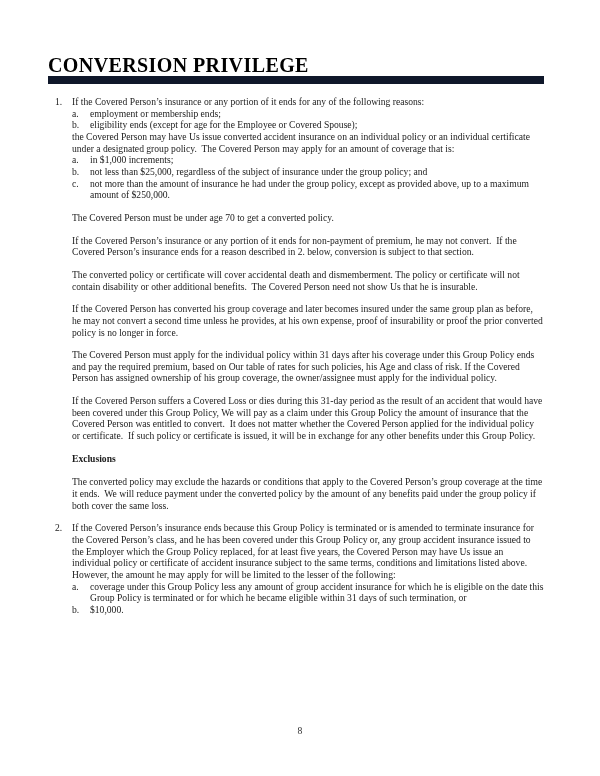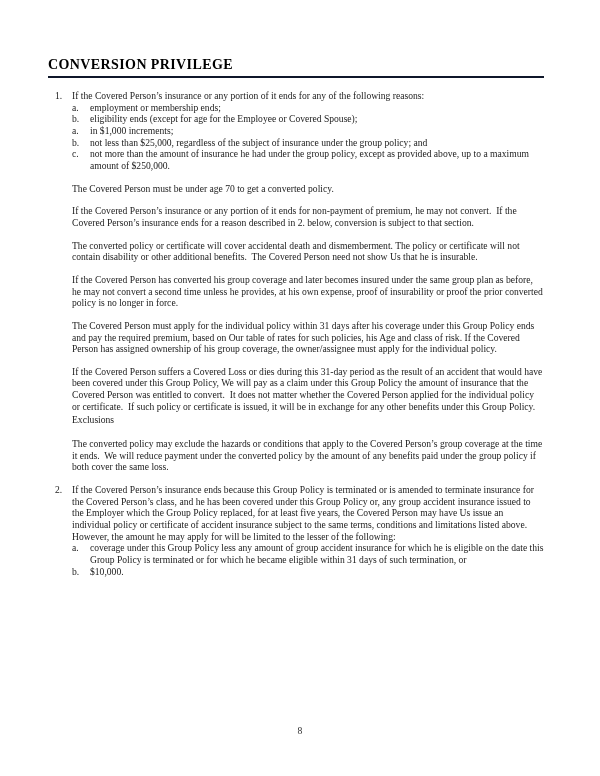--- a/index.html
+++ b/index.html
@@ -18,27 +18,27 @@
   }
   .content {
     position: absolute;
     left: 48px;
     top: 57px;
     width: 496px;
     font-size: 9.6px;
     line-height: 11.65px;
   }
   .doc-title {
-    font-size: 14px;
+    font-size: 20px;
     line-height: 16px;
     font-weight: bold;
     letter-spacing: 0.4px;
     color: #000;
     padding-bottom: 3px;
-    border-bottom: 2px solid #0f172a;
+    border-bottom: 8px solid #0f172a;
     margin: 0 0 12px 0;
   }
   .numbered {
     position: relative;
     padding-left: 24px;
   }
   .numbered.spaced { margin-top: 11px; }
   .numbered .num {
     position: absolute;
     left: 7px;
@@ -51,22 +51,22 @@
   .sub .marker {
     position: absolute;
     left: 0;
     top: 0;
   }
   .para {
     margin: 11px 0 0 24px;
   }
   .para.flush { margin-top: 12px; }
   .heading {
-    font-weight: normal;
-    margin: 2px 0 0 24px;
+    font-weight: bold;
+    margin: 11px 0 0 24px;
   }
   .txt { white-space: pre-wrap; }
   .page-number {
     position: absolute;
     left: 0;
     width: 600px;
     top: 725px;
     text-align: center;
     font-size: 9.6px;
     color: #2a2a2a;
@@ -87,20 +87,21 @@
 
         <div class="sub">
           <span class="marker txt">a.</span>
           <span class="txt">employment or membership ends;</span>
         </div>
         <div class="sub">
           <span class="marker txt">b.</span>
           <span class="txt">eligibility ends (except for age for the Employee or Covered Spouse);</span>
         </div>
 
+        <div class="txt">the Covered Person may have Us issue converted accident insurance on an individual policy or an individual certificate under a designated group policy.  The Covered Person may apply for an amount of coverage that is:</div>
 
         <div class="sub">
           <span class="marker txt">a.</span>
           <span class="txt">in $1,000 increments;</span>
         </div>
         <div class="sub">
           <span class="marker txt">b.</span>
           <span class="txt">not less than $25,000, regardless of the subject of insurance under the group policy; and</span>
         </div>
         <div class="sub">

